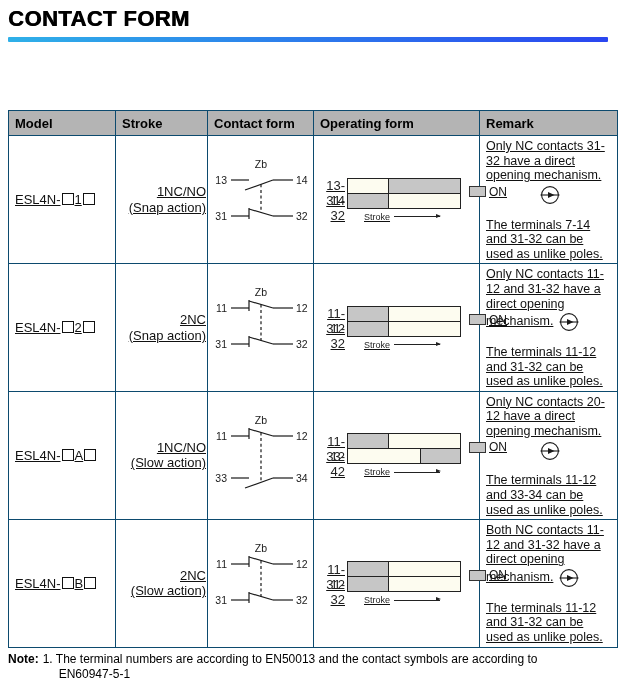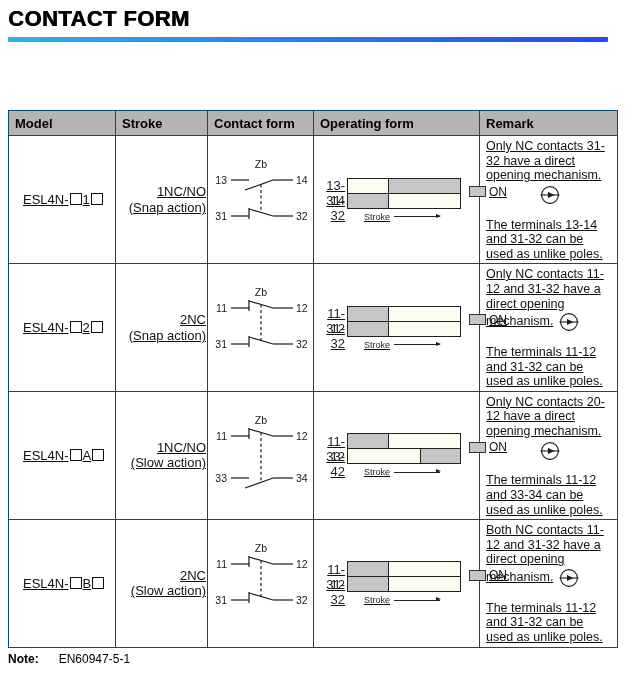--- a/index.html
+++ b/index.html
@@ -6,21 +6,21 @@
     font-family:"Liberation Sans",sans-serif;color:#111;-webkit-font-smoothing:antialiased;}
   .page{padding:6px 0 0 8px;}
   .title{font-size:22px;font-weight:bold;letter-spacing:.4px;color:#000;margin:0 0 5px 0;
     text-shadow:.6px 0 0 #000;}
   .accent-bar{width:600px;height:5px;border-radius:1px;}
   table.main{border-collapse:collapse;table-layout:fixed;width:609px;margin-top:68px;}
   table.main th,table.main td{border:1px solid #0c4a6e;}
   thead th{background:#b4b4b4;height:24px;text-align:left;padding:0 0 0 6px;
     font-size:13px;font-weight:bold;color:#000;}
   td{vertical-align:middle;font-size:13px;text-decoration:underline;}
-  td.td-model{padding-left:14px;}
+  td.td-model{padding-left:6px;}
   .sq{display:inline-block;width:10px;height:10px;border:1.4px solid #111;
     vertical-align:-1px;margin:0 1px;background:#fff;}
   td.td-contact{padding-left:6px;line-height:1.2;text-align:right;}
   td.td-form{text-align:center;}
   td.td-om{padding:0 2px;}
   td.td-remark{vertical-align:top;padding:3px 4px 2px 6px;font-size:12.5px;line-height:1.17;}
   
   .om{display:flex;align-items:center;justify-content:flex-start;padding-left:2px;}
   .om-chart{display:flex;align-items:center;}
   .om-labels{display:flex;flex-direction:column;margin-right:2px;}
@@ -122,21 +122,21 @@
               </div>
             </div>
           </td>
     <td class="td-remark">
             <div><span>Only NC contacts 31-32 have a direct opening mechanism.</span></div>
             <div class="remark-icon-center"><svg viewBox="0 0 22 22" width="22" height="22">
                 <circle cx="11" cy="11" r="8.4" fill="none" stroke="#1a1a1a" stroke-width="1.1"></circle>
                 <line x1="1.5" y1="11" x2="20.5" y2="11" stroke="#1a1a1a" stroke-width="1.1"></line>
                 <polygon points="9,8 15.5,11 9,14" fill="#1a1a1a"></polygon>
               </svg></div>
-            <div class="remark-p2">The terminals 13-14 and 31-32 can be used as unlike poles.</div>
+            <div class="remark-p2">The terminals 7-14 and 31-32 can be used as unlike poles.</div>
           </td>
   </tr>
         <tr style="height: 124px;">
     <td class="td-model">
       <span class="model">ESL4N-<span class="sq"></span>2<span class="sq"></span></span>
     </td>
     <td class="td-contact">
       <div>2NC</div>
       <div>(Snap action)</div>
     </td>
@@ -314,17 +314,18 @@
                 </svg></span></div>
             <div class="remark-p2">The terminals 11-12 and 31-32 can be used as unlike poles.</div>
           </td>
   </tr>
       </tbody>
   </table>
 
   <div class="note">
     <span class="note-label">Note:</span>
     <div>
+      <div>1. The terminal numbers are according to EN50013 and the contact symbols are according to</div>
       <div class="note-line2">EN60947-5-1</div>
 
     </div>
   </div>
 </div>
 
 </body></html>

